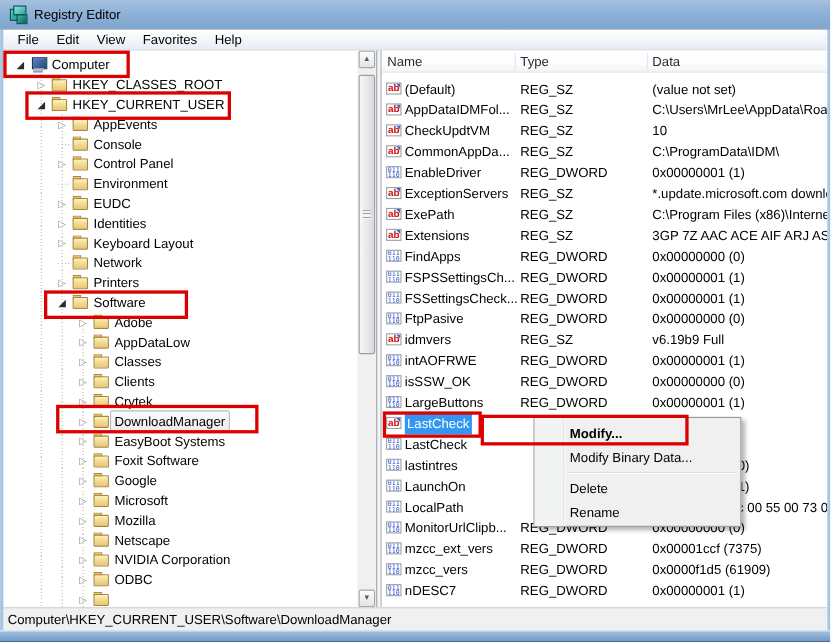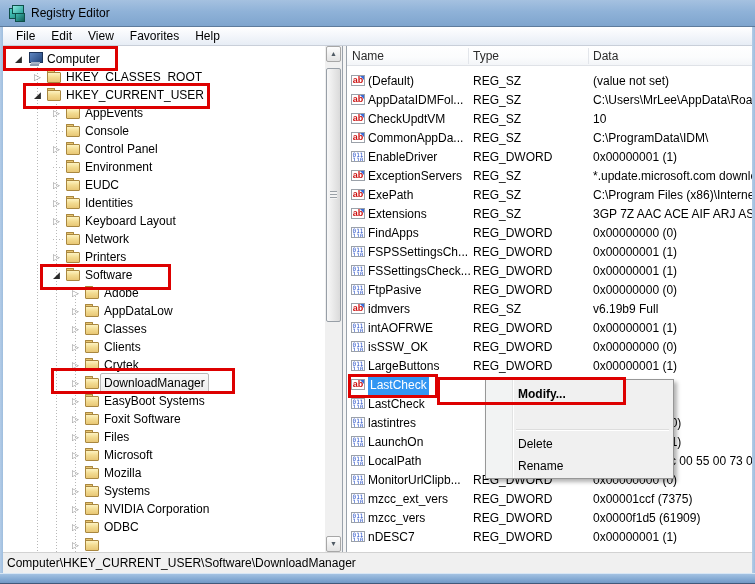--- a/index.html
+++ b/index.html
@@ -147,30 +147,30 @@
       <div class="i-folder" style="left: 82px; top: 330px;"></div>
       <div class="t-label t-sel" style="left: 101px; top: 328px;">DownloadManager</div>
       <div class="exp" style="left: 67px; top: 350px;">▷</div>
       <div class="i-folder" style="left: 82px; top: 348px;"></div>
       <div class="t-label" style="left: 101px; top: 346px;">EasyBoot Systems</div>
       <div class="exp" style="left: 67px; top: 368px;">▷</div>
       <div class="i-folder" style="left: 82px; top: 366px;"></div>
       <div class="t-label" style="left: 101px; top: 364px;">Foxit Software</div>
       <div class="exp" style="left: 67px; top: 386px;">▷</div>
       <div class="i-folder" style="left: 82px; top: 384px;"></div>
-      <div class="t-label" style="left: 101px; top: 382px;">Files</div>
+      <div class="t-label" style="left: 101px; top: 382px;">Google</div>
       <div class="exp" style="left: 67px; top: 404px;">▷</div>
       <div class="i-folder" style="left: 82px; top: 402px;"></div>
       <div class="t-label" style="left: 101px; top: 400px;">Microsoft</div>
       <div class="exp" style="left: 67px; top: 422px;">▷</div>
       <div class="i-folder" style="left: 82px; top: 420px;"></div>
       <div class="t-label" style="left: 101px; top: 418px;">Mozilla</div>
       <div class="exp" style="left: 67px; top: 440px;">▷</div>
       <div class="i-folder" style="left: 82px; top: 438px;"></div>
-      <div class="t-label" style="left: 101px; top: 436px;">Systems</div>
+      <div class="t-label" style="left: 101px; top: 436px;">Netscape</div>
       <div class="exp" style="left: 67px; top: 458px;">▷</div>
       <div class="i-folder" style="left: 82px; top: 456px;"></div>
       <div class="t-label" style="left: 101px; top: 454px;">NVIDIA Corporation</div>
       <div class="exp" style="left: 67px; top: 476px;">▷</div>
       <div class="i-folder" style="left: 82px; top: 474px;"></div>
       <div class="t-label" style="left: 101px; top: 472px;">ODBC</div>
       <div class="exp" style="left: 67px; top: 494px;">▷</div>
       <div class="i-folder" style="left: 82px; top: 492px;"></div>
       <div class="t-label" style="left: 101px; top: 490px; margin-top: 32px;">PkLong</div>
     </div>
@@ -345,20 +345,21 @@
 110</div>
           <div class="l-cell" style="left: 21px; text-align: right;">nDESC7</div>
           <div class="l-cell" style="left: 126px;">REG_DWORD</div>
           <div class="l-cell" style="left: 246px;">0x00000001 (1)</div>
         </div>
       </div>
   </div>
 
   <div class="ctx" id="ctxMenu">
       <div class="ctx-item bold" style="top: 3px;">Modify...</div>
+      <div class="ctx-item" style="top: 25px;">Modify Binary Data...</div>
       <div class="ctx-sep" style="top: 49px;"></div>
       <div class="ctx-item" style="top: 53px;">Delete</div>
       <div class="ctx-item" style="top: 75px;">Rename</div>
     </div>
 
   <div class="statusbar">
     <span>Computer\HKEY_CURRENT_USER\Software\DownloadManager</span>
   </div>
 
   <div class="win-side" style="left:0;"></div>

